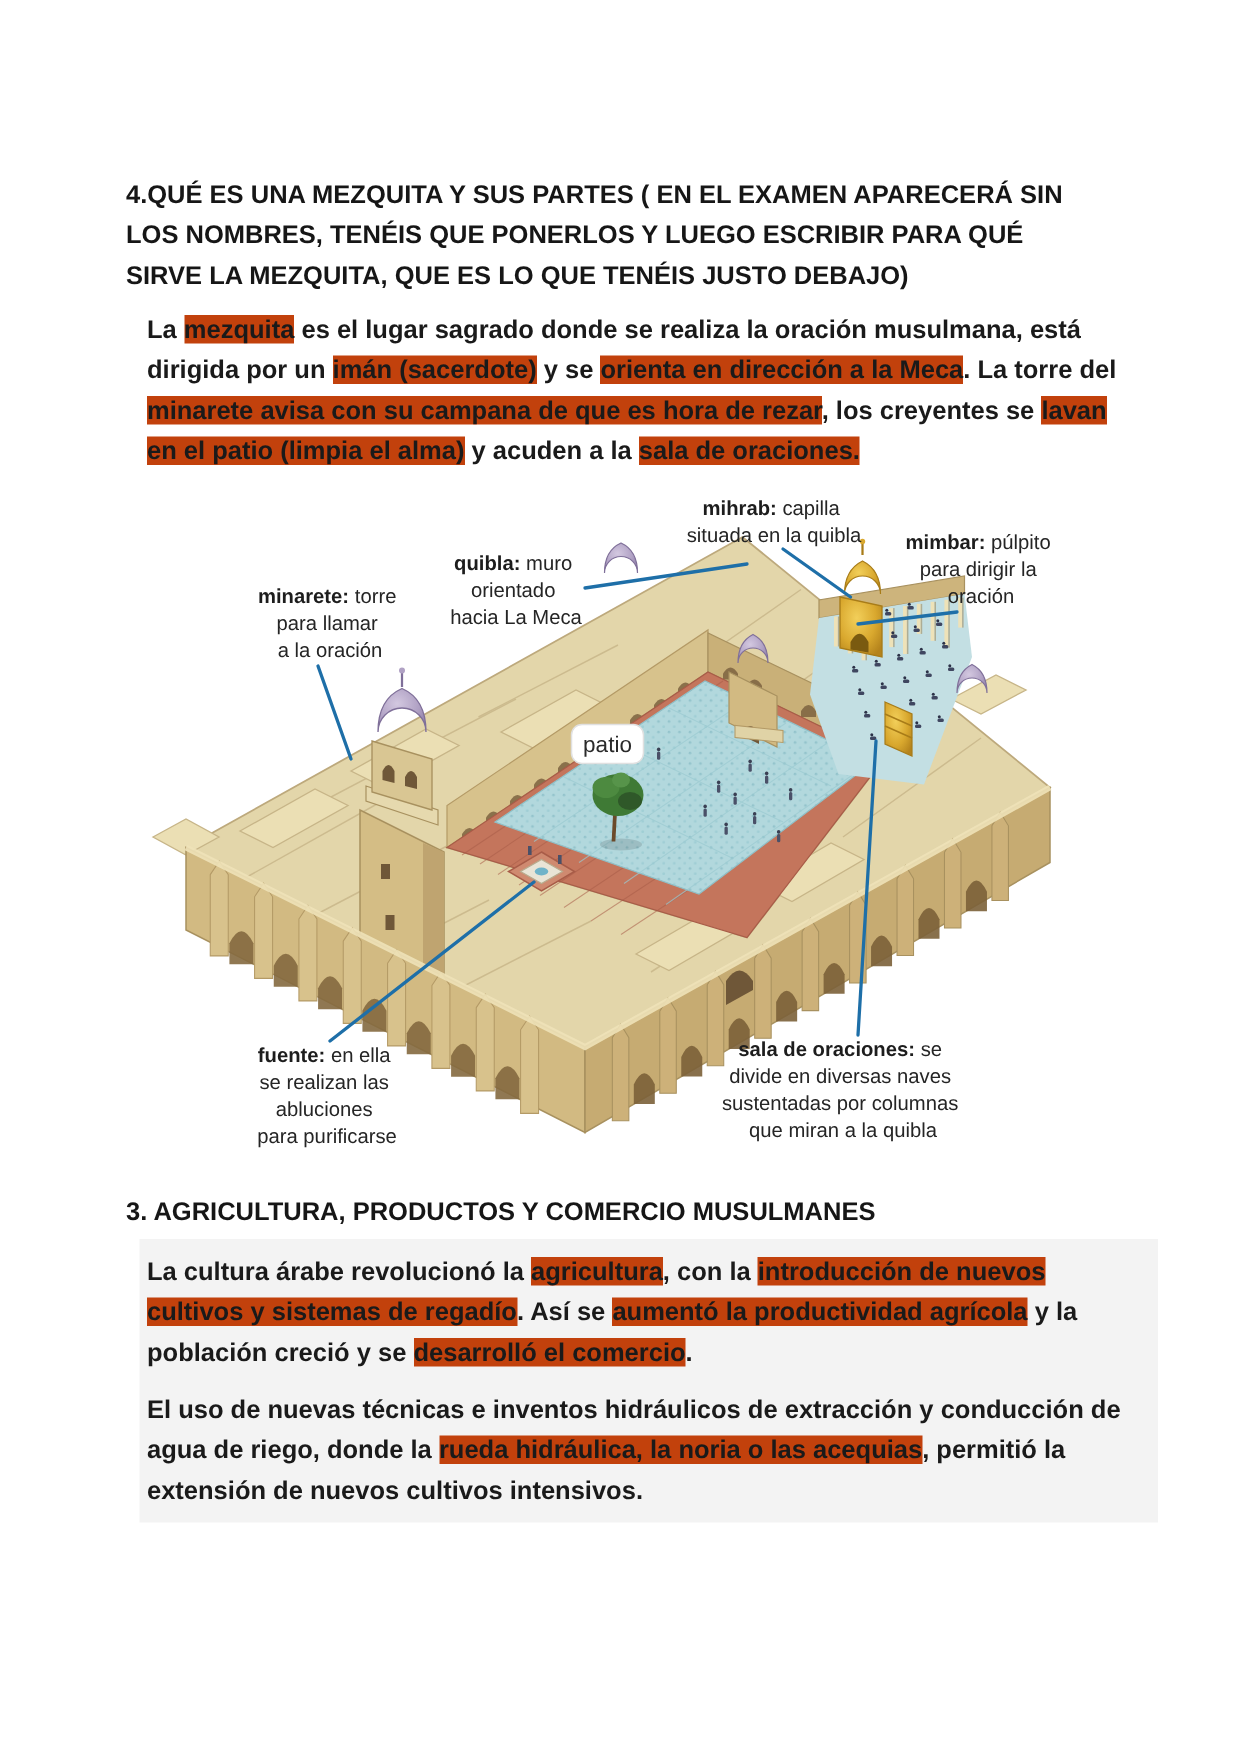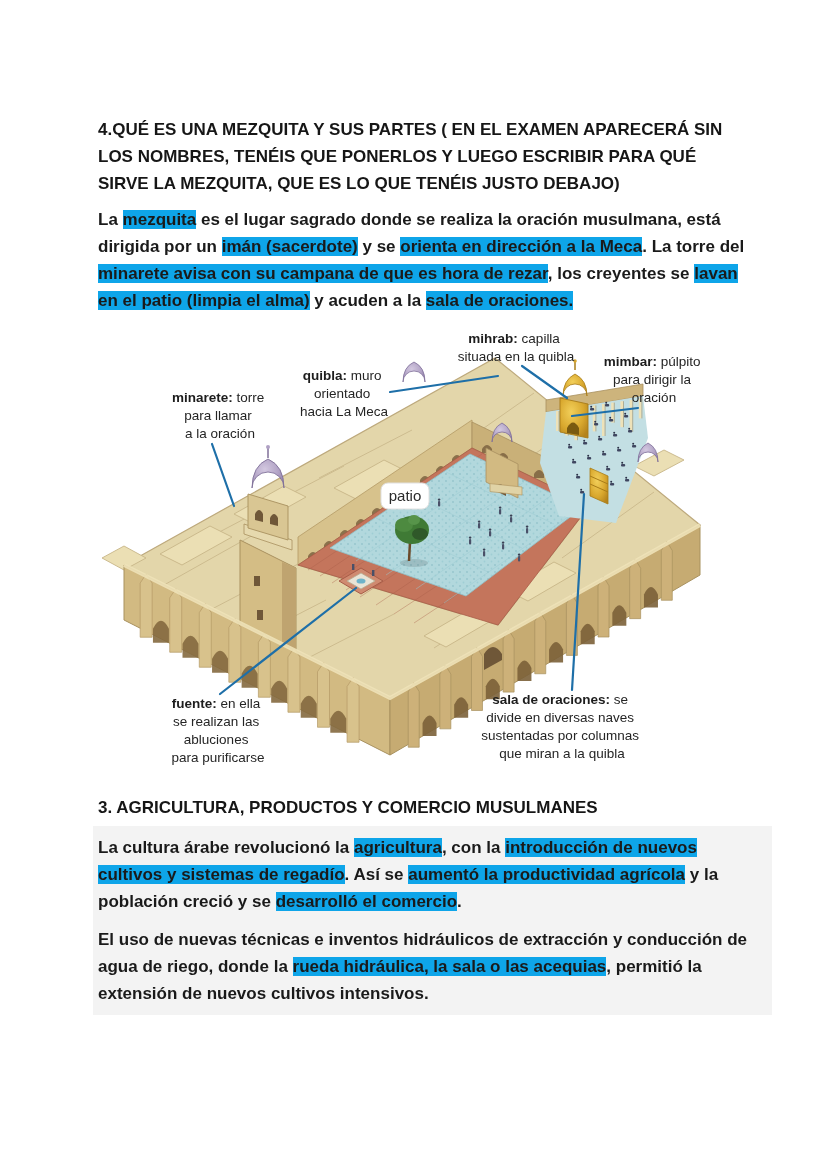--- a/index.html
+++ b/index.html
@@ -2,28 +2,28 @@
 <html><head>
 <meta charset="utf-8">
 <style>
   html,body{margin:0;padding:0;}
   body{
     width:828px;height:1169px;position:relative;background:#ffffff;
     font-family:"Liberation Sans","DejaVu Sans",sans-serif;
     color:#1c1c1c;overflow:hidden;
   }
   .doc-heading{
-    position:absolute;left:98px;width:648px;
+    position:absolute;left:84px;width:648px;
     font-size:17px;font-weight:700;line-height:27px;color:#161616;
   }
   .doc-para{
     position:absolute;left:98px;width:650px;
     font-size:17px;font-weight:700;line-height:27px;color:#1a1a1a;
   }
-  .hl{background:#0ea5e9;}
+  .hl{background:#c2410c;}
   #pasted-bg{
     position:absolute;left:93px;top:826px;width:679px;height:189px;
     background:#f3f3f3;
   }
   #figure-wrap{position:absolute;left:94px;top:318px;width:640px;height:460px;}
   svg text{font-family:"Liberation Sans","DejaVu Sans",sans-serif;}
   .lbl{font-size:13.5px;font-weight:400;fill:#252525;}
   .lbl .term{font-weight:700;fill:#1d1d1d;}
   .patio-txt{font-size:15px;fill:#2a2a2a;}
 </style>
@@ -373,13 +373,13 @@
   <g>
     <rect x="287" y="165" width="48" height="26" rx="7" fill="#ffffff" stroke="#e0e0e0" stroke-width="1"></rect>
     <text class="patio-txt" text-anchor="middle" x="311" y="183">patio</text>
   </g>
 </svg>
 </div>
 
 <div class="doc-heading" style="top:794px">3. AGRICULTURA, PRODUCTOS Y COMERCIO MUSULMANES</div>
 <div id="pasted-bg"></div>
 <div class="doc-para" style="top:834px"><span>La cultura árabe revolucionó la </span><span class="hl">agricultura</span><span>, con la </span><span class="hl">introducción de nuevos cultivos y sistemas de regadío</span><span>. Así se </span><span class="hl">aumentó la productividad agrícola</span><span> y la población creció y se </span><span class="hl">desarrolló el comercio</span><span>.</span></div>
-<div class="doc-para" style="top:926px"><span>El uso de nuevas técnicas e inventos hidráulicos de extracción y conducción de agua de riego, donde la </span><span class="hl">rueda hidráulica, la sala o las acequias</span><span>, permitió la extensión de nuevos cultivos intensivos.</span></div>
+<div class="doc-para" style="top:926px"><span>El uso de nuevas técnicas e inventos hidráulicos de extracción y conducción de agua de riego, donde la </span><span class="hl">rueda hidráulica, la noria o las acequias</span><span>, permitió la extensión de nuevos cultivos intensivos.</span></div>
 
 </body></html>

